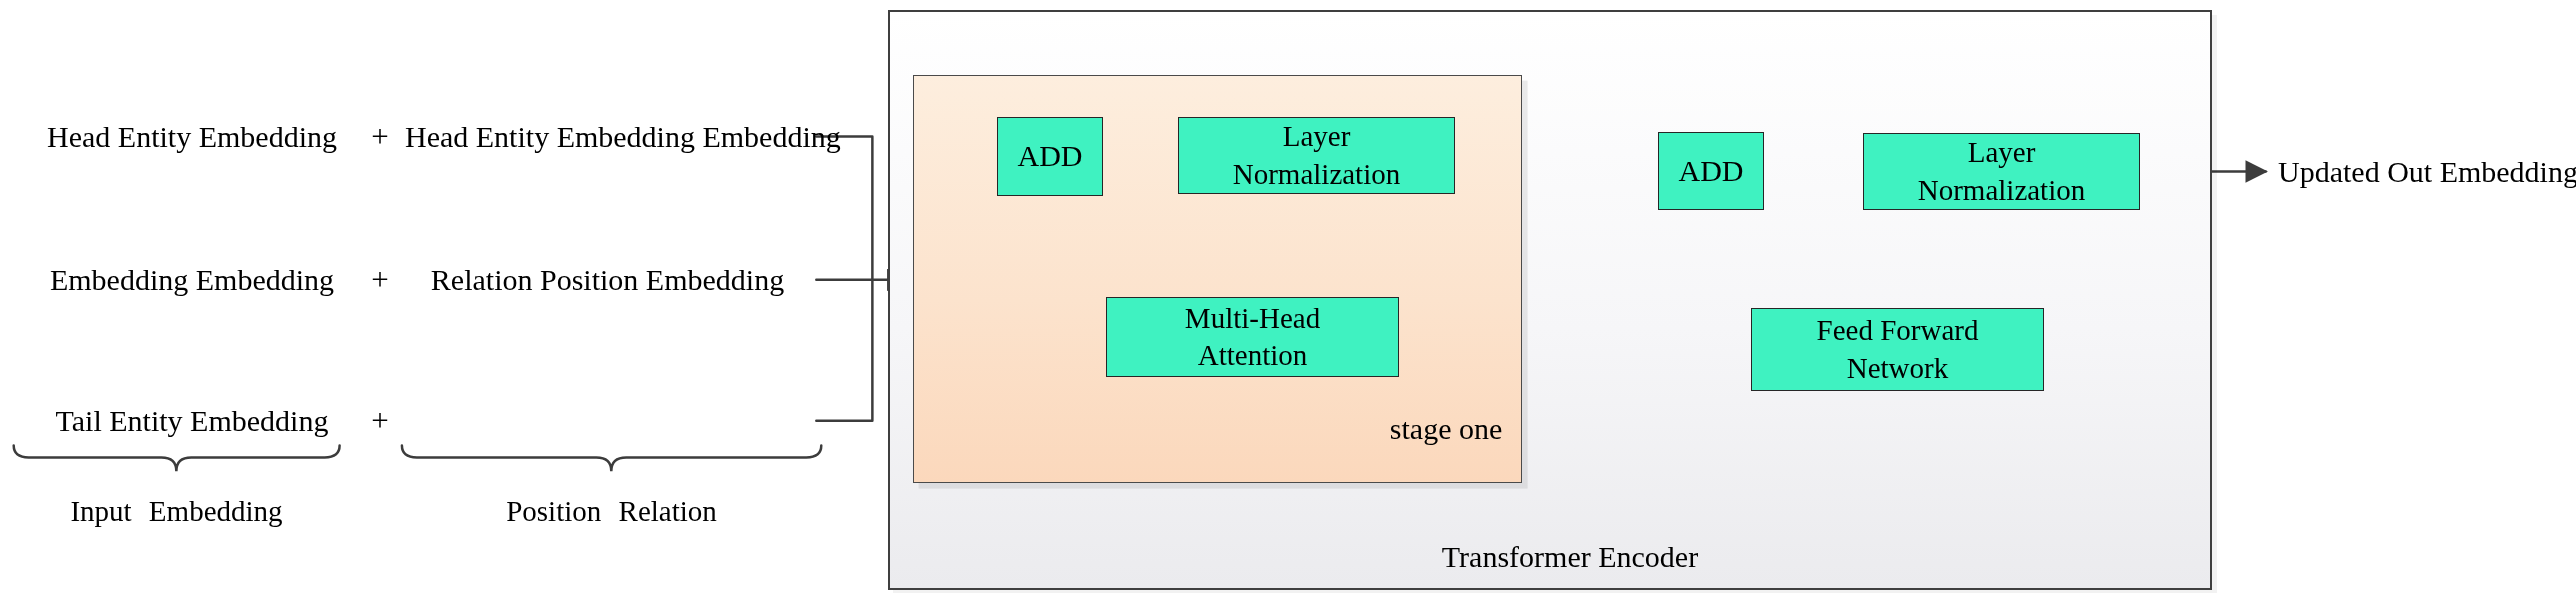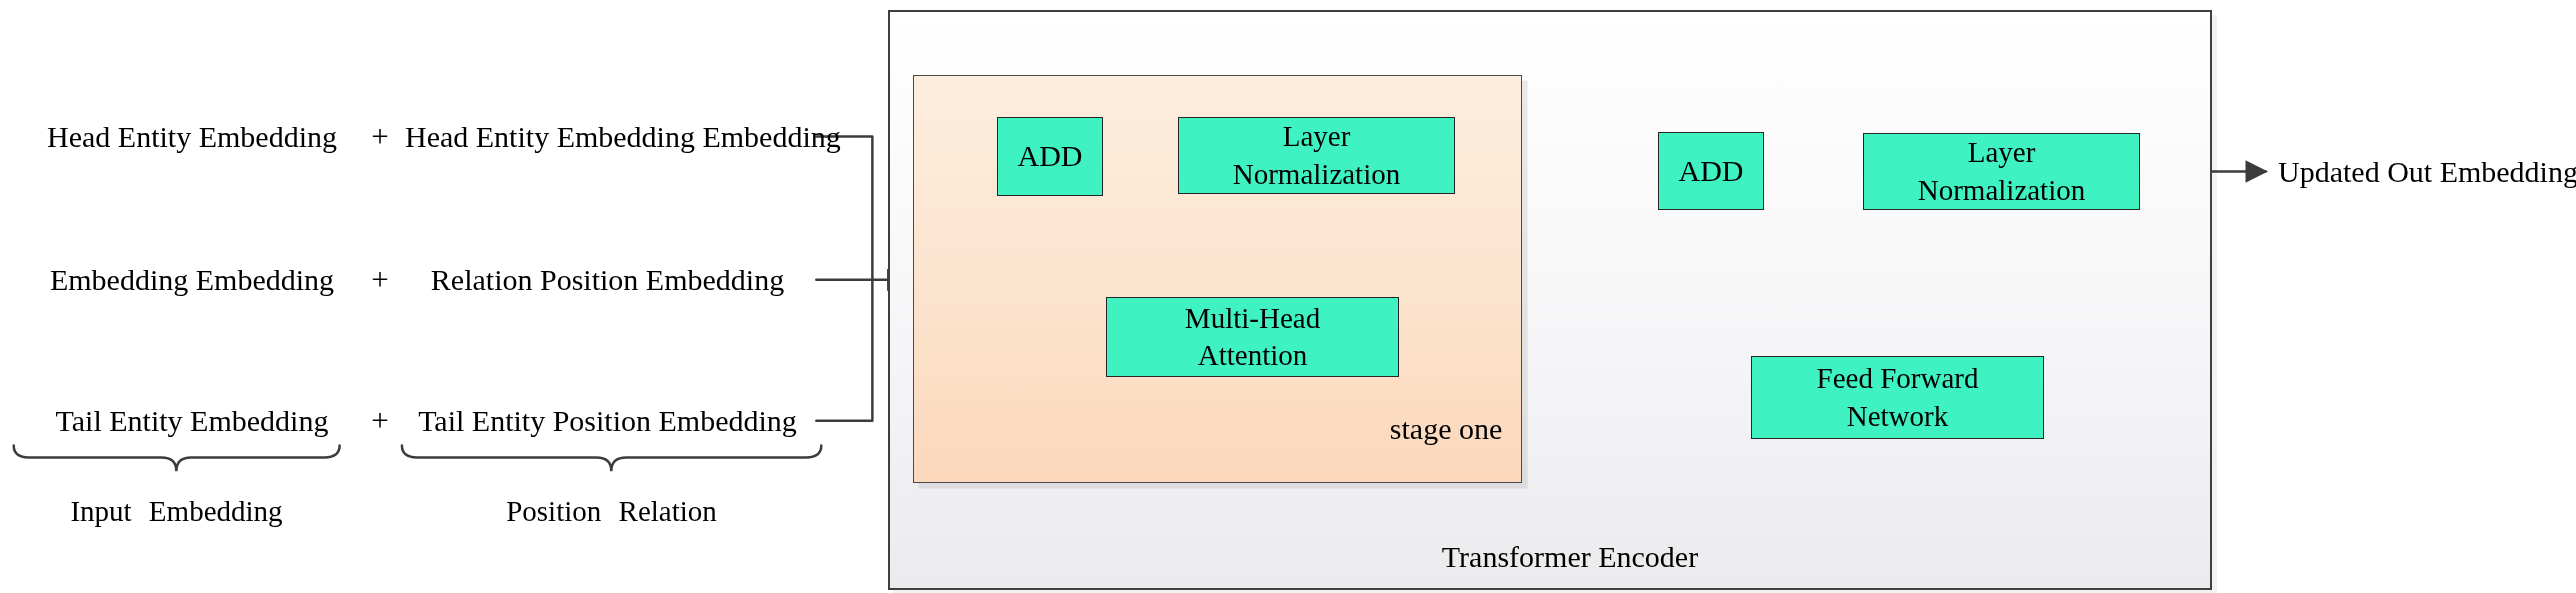--- a/index.html
+++ b/index.html
@@ -100,21 +100,21 @@
     line-height: 1.28;
     white-space: pre-line;
   }
   .block.add { font-size: 30px; }
   
   .add-1  { left: 997px; top: 117px; width: 106px; height: 79px; }
   .ln-1   { left: 1178px; top: 117px; width: 277px; height: 77px; }
   .mha    { left: 1106px; top: 297px; width: 293px; height: 80px; }
   .add-2  { left: 1658px; top: 132px; width: 106px; height: 78px; }
   .ln-2   { left: 1863px; top: 133px; width: 277px; height: 77px; }
-  .ffn    { left: 1751px; top: 308px; width: 293px; height: 83px; margin-top: 48px; }
+  .ffn    { left: 1751px; top: 308px; width: 293px; height: 83px; }
   .out-label {
     position: absolute;
     left: 2278px; top: 152px;
     font-size: 30px;
     line-height: 39px;
     height: 39px;
     white-space: nowrap;
   }
 </style>
 </head>
@@ -161,21 +161,20 @@
   <div class="io-label col-left" style="top:117px">Head Entity Embedding</div>
   <div class="plus" style="top:117px">+</div>
   <div class="io-label col-right" style="top:117px">Head Entity Embedding Embedding</div>
 
   <div class="io-label col-left" style="top:260px">Embedding Embedding</div>
   <div class="plus" style="top:260px">+</div>
   <div class="io-label col-right" style="top:260px">Relation Position Embedding</div>
 
   <div class="io-label col-left" style="top:401px">Tail Entity Embedding</div>
   <div class="plus" style="top:401px">+</div>
-  <div class="io-label col-right" style="top:401px">Tail Entity Position Embedding</div>
 
   <div class="group-label" style="left:0px;   width:353px">Input Embedding</div>
   <div class="group-label" style="left:402px; width:419px">Position Relation</div>
 
   <div class="encoder-box">
     <div class="encoder-title">Transformer Encoder</div>
   </div>
 
   <div class="stage-box stage-one">
     <div class="stage-label">stage one</div>

